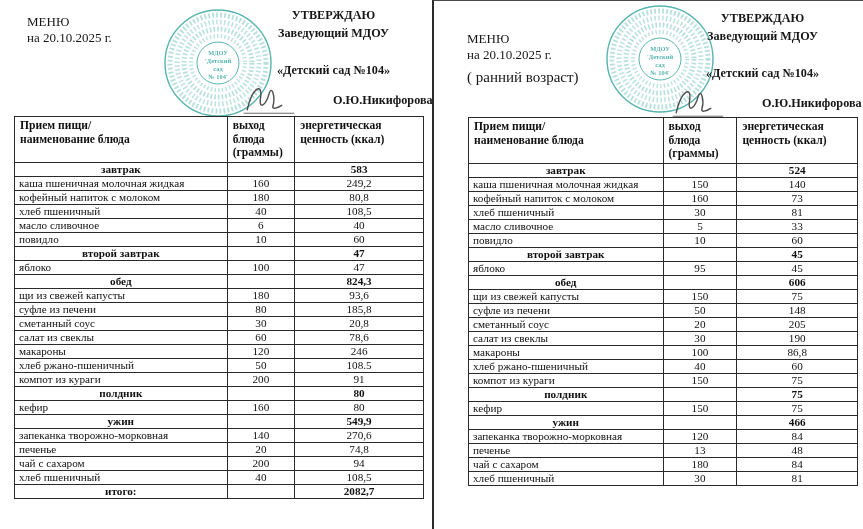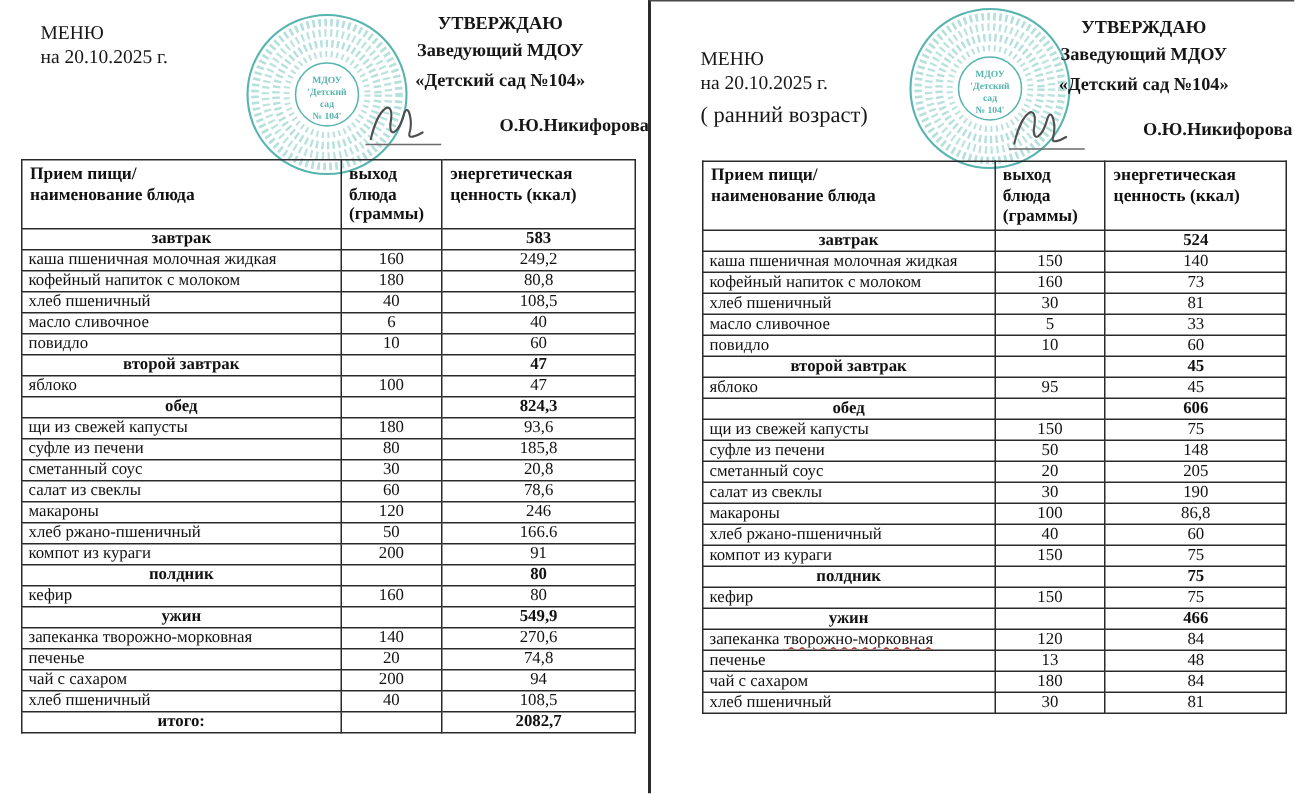--- a/index.html
+++ b/index.html
@@ -36,27 +36,27 @@
   .stamp text{
     fill:var(--stamp);
     font-family:"Liberation Serif",serif;
     font-size:6.4px;font-weight:bold;text-anchor:middle;
   }
   
   .approval{position:absolute;top:8px;width:185px;text-align:center;font-size:12.2px;font-weight:bold;line-height:15px;}
   .page-left .approval{right:6px;}
   .page-right .approval{right:8px;top:10px;}
   .approval .a-line1{margin-bottom:3px;}
-  .approval .a-line3{margin-top:5px;}
+  .approval .a-line3{margin-top:22px;}
   .sign-row{display:flex;align-items:center;justify-content:space-between;margin-top:1px;gap:26px;}
   .signature{width:62px;height:42px;flex:0 0 auto;margin-right:4px;}
   .signer{white-space:nowrap;font-size:12.2px;}
   
   .menu-table{
-    position:absolute;top:106px;
+    position:absolute;top:116px;
     border-collapse:collapse;table-layout:fixed;
     font-size:11.2px;color:#111;
   }
   .page-left .menu-table{left:14px;width:410px;}
   .page-right .menu-table{left:34px;width:390px;}
   .menu-table th,.menu-table td{
     border:1px solid var(--line);
     padding:0 4px;
     overflow:hidden;
   }
@@ -191,21 +191,21 @@
           <td class="c-num">78,6</td>
         </tr>
         <tr class="row-item">
           <td class="c-name">макароны</td>
           <td class="c-num">120</td>
           <td class="c-num">246</td>
         </tr>
         <tr class="row-item">
           <td class="c-name">хлеб ржано-пшеничный</td>
           <td class="c-num">50</td>
-          <td class="c-num">166.6</td>
+          <td class="c-num">108.5</td>
         </tr>
         <tr class="row-item">
           <td class="c-name">компот из кураги</td>
           <td class="c-num">200</td>
           <td class="c-num">91</td>
         </tr>
         <tr class="row-section">
           <td class="c-name">полдник</td>
           <td class="c-num"></td>
           <td class="c-num">80</td>

